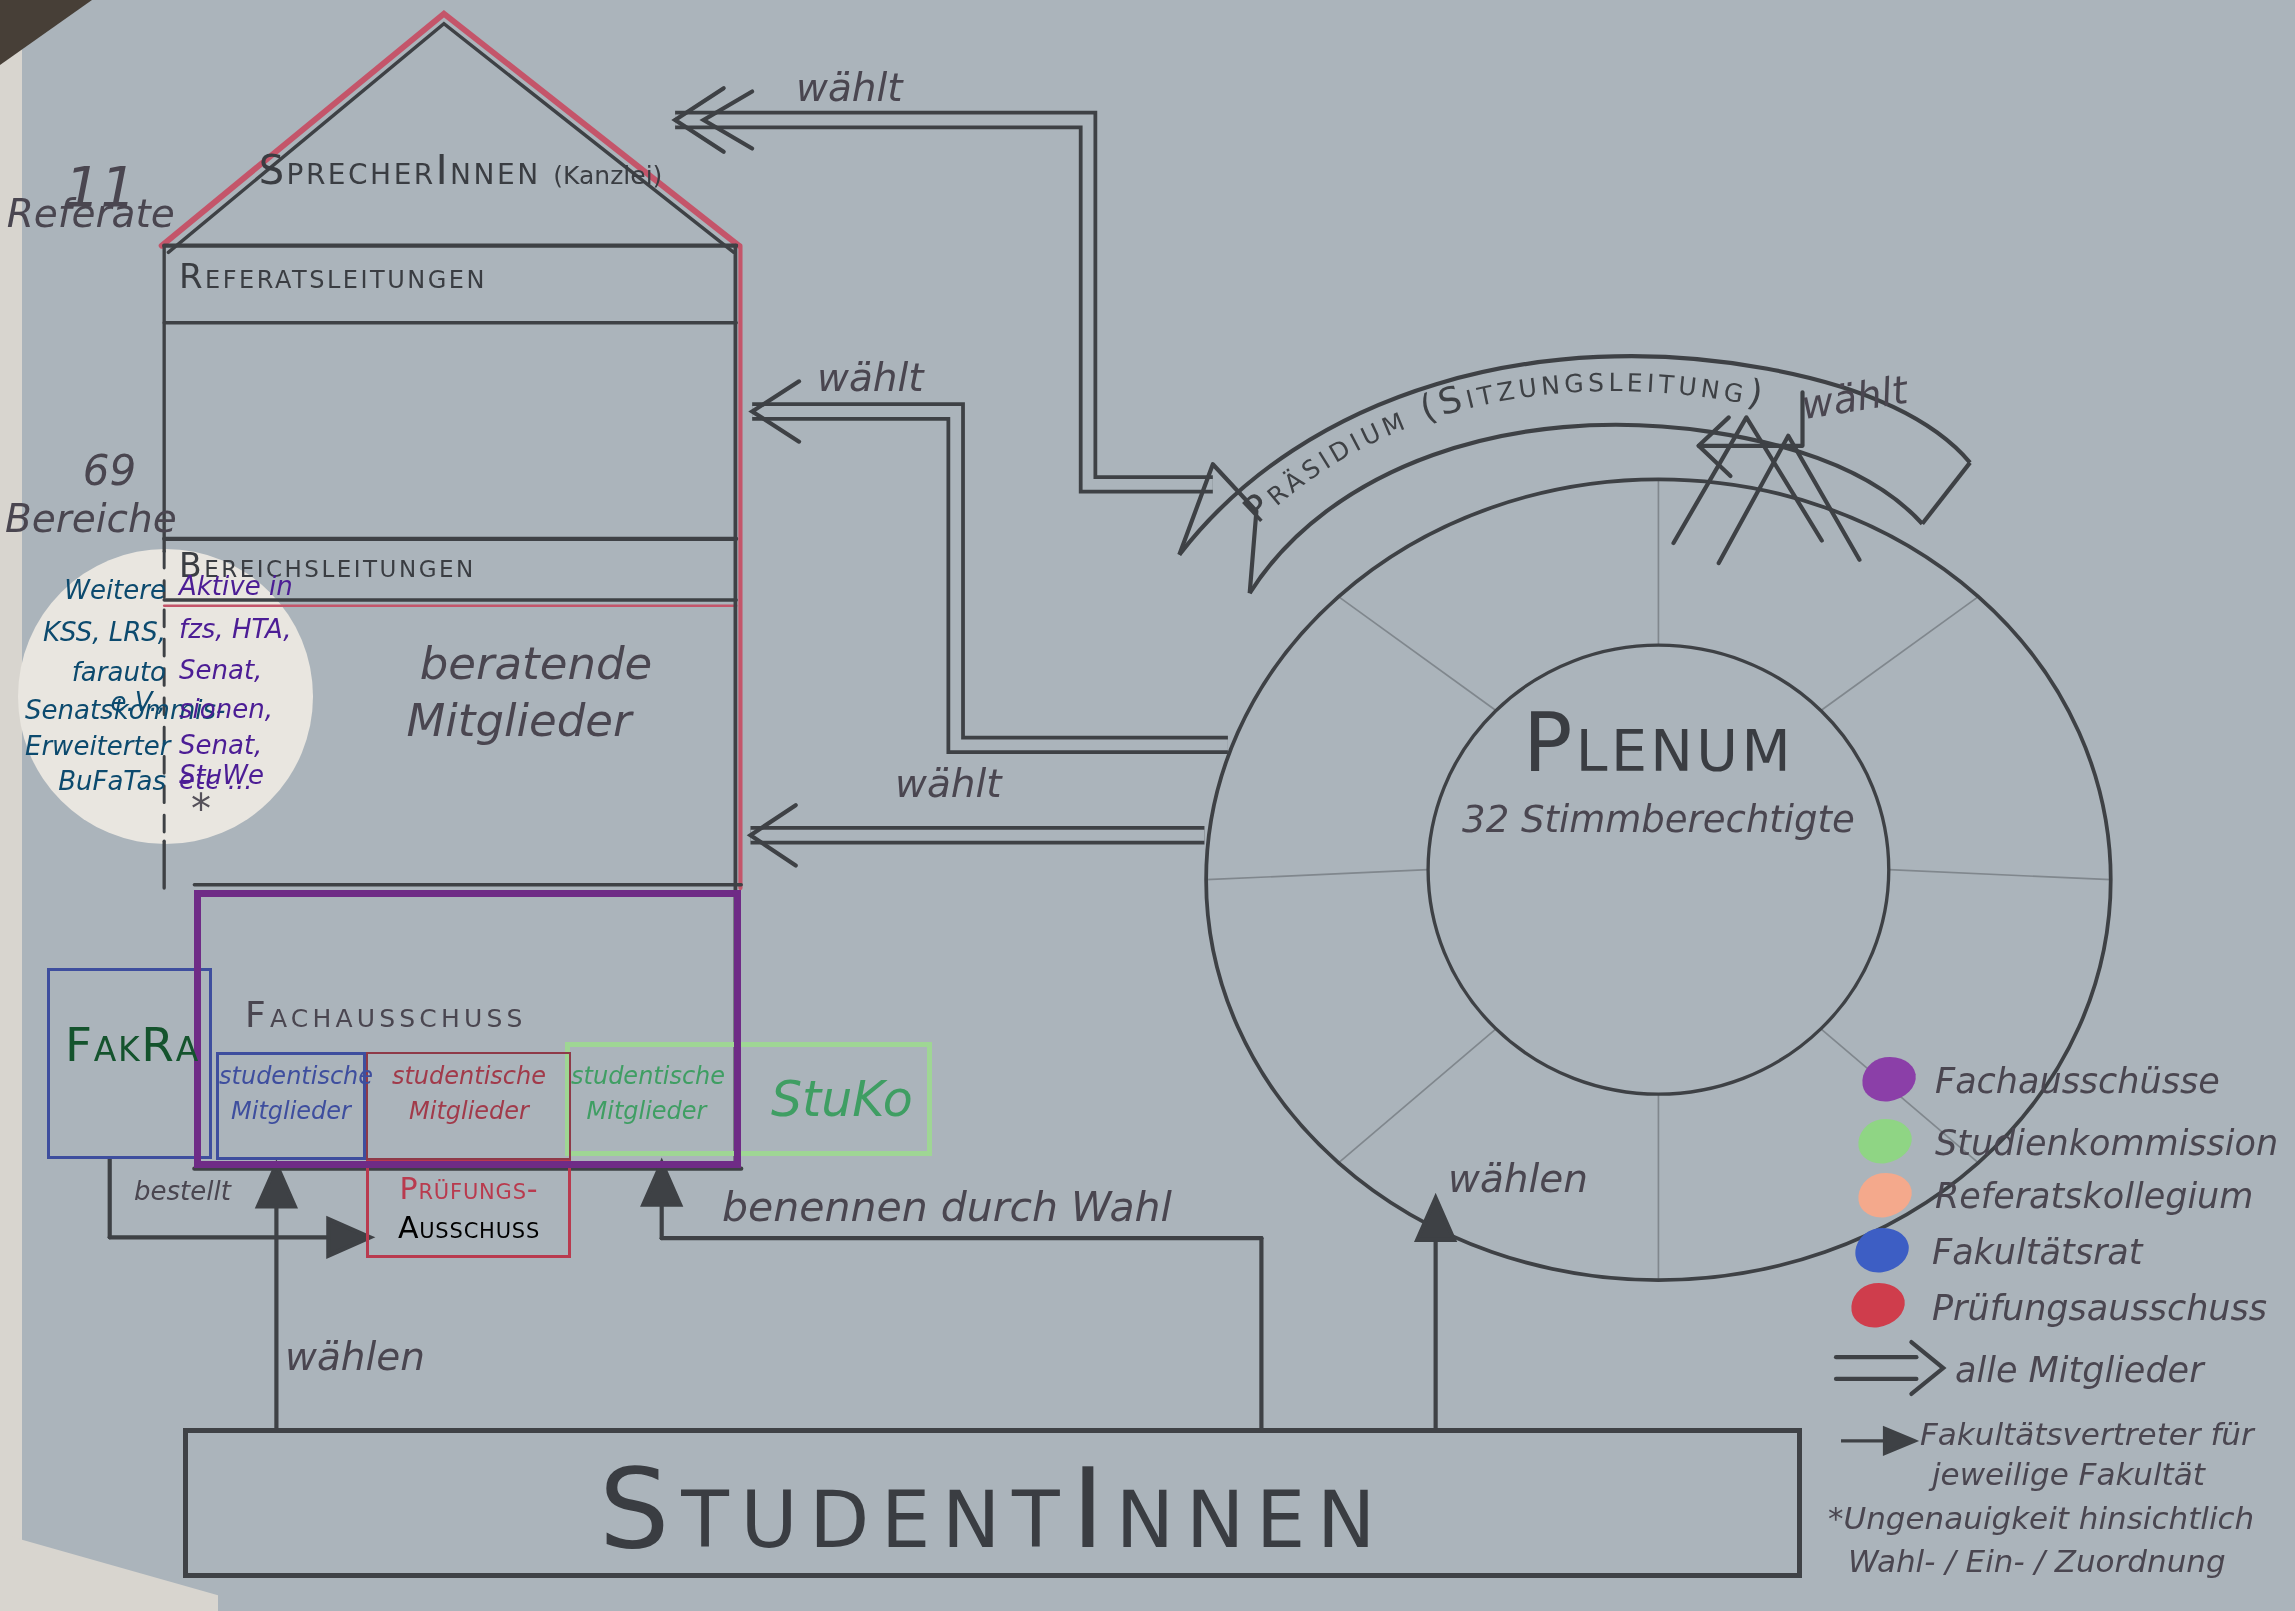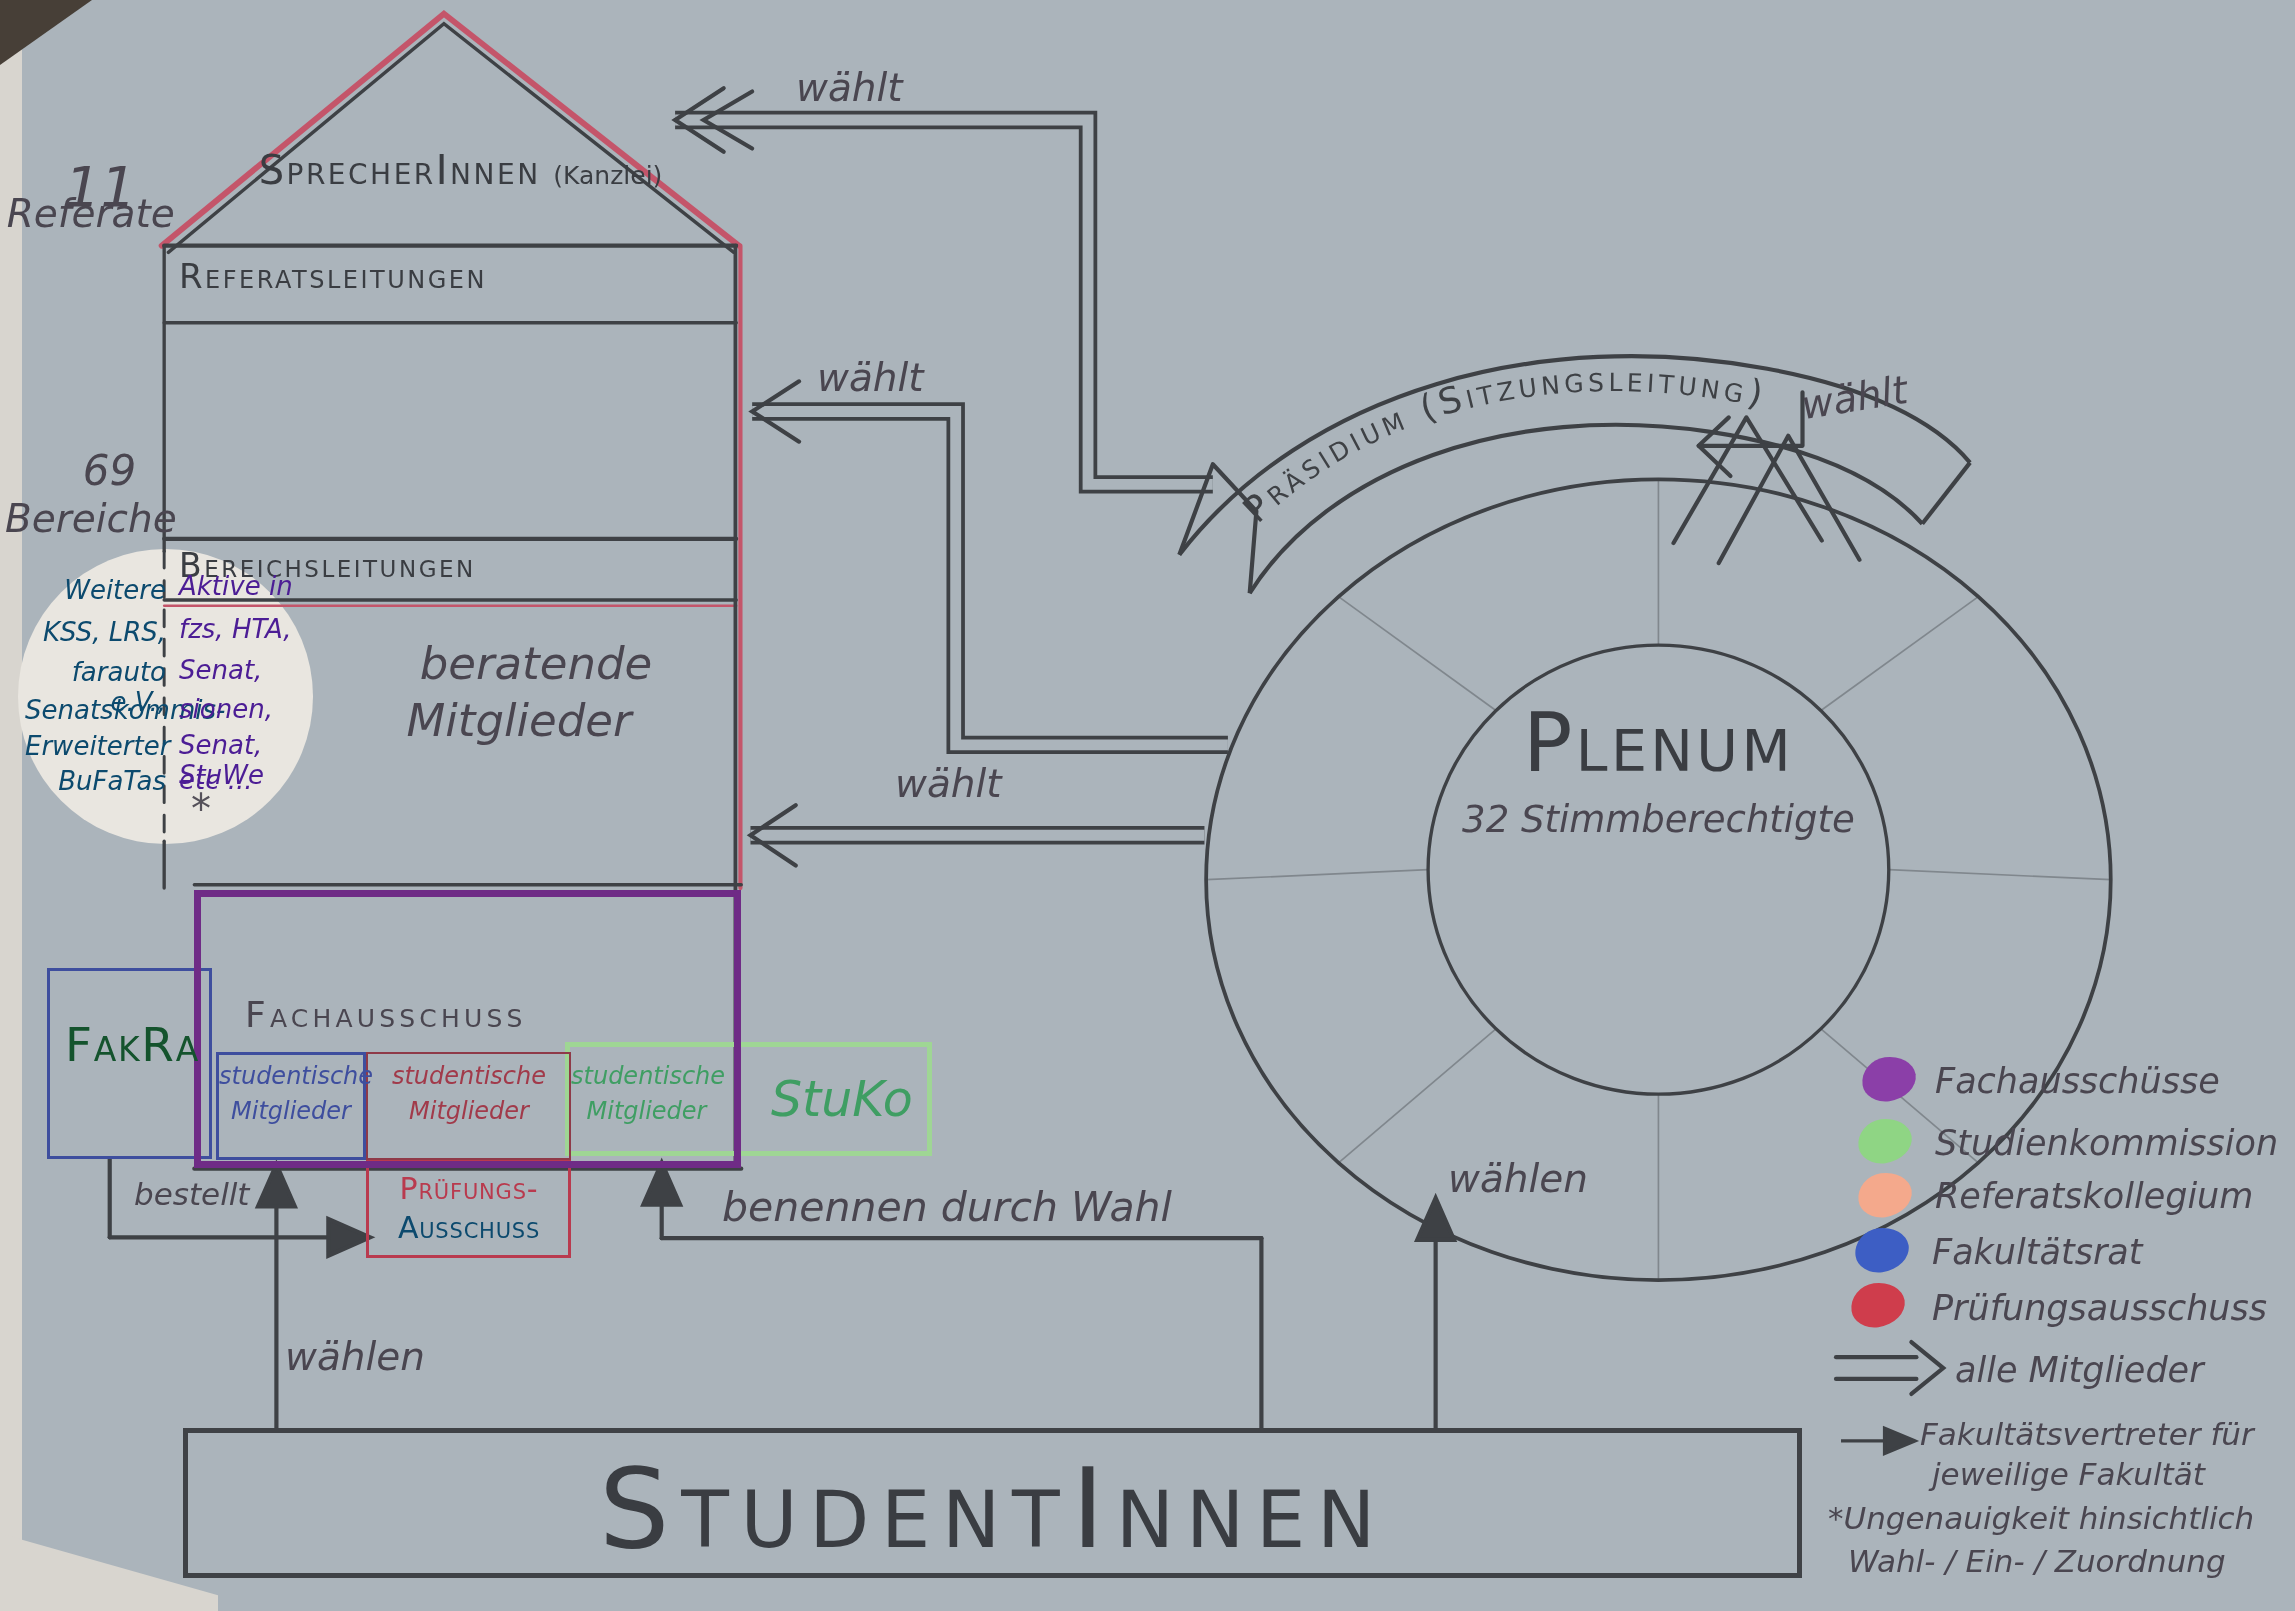--- a/index.html
+++ b/index.html
@@ -165,32 +165,32 @@
   <div class="lbl hand ctr" style="left:219px;top:1062px;width:144px;font-size:24px;color:#3e4e9e;">studentische</div>
   <div class="lbl hand ctr" style="left:219px;top:1097px;width:144px;font-size:24px;color:#3e4e9e;">Mitglieder</div>
   <div class="lbl hand ctr" style="left:370px;top:1062px;width:198px;font-size:24px;color:#a13a4a;">studentische</div>
   <div class="lbl hand ctr" style="left:370px;top:1097px;width:198px;font-size:24px;color:#a13a4a;">Mitglieder</div>
   <div class="lbl hand ctr" style="left:571px;top:1062px;width:151px;font-size:24px;color:#3f9e63;">studentische</div>
   <div class="lbl hand ctr" style="left:571px;top:1097px;width:151px;font-size:24px;color:#3f9e63;">Mitglieder</div>
 
   <div class="lbl sc" style="left:65px;top:1017px;font-size:47px;color:#14532d;letter-spacing:1.7px;">FakRa</div>
   <div class="lbl hand" style="left:771px;top:1071px;font-size:49px;color:#3f9e63;">StuKo</div>
   <div class="lbl sc ctr" style="left:370px;top:1171px;width:198px;font-size:30px;color:#b93a4e;letter-spacing:0.8px;">Prüfungs-</div>
-  <div class="lbl sc ctr" style="left:370px;top:1210px;width:198px;font-size:30px;color:#0c4a6e;letter-spacing:0.8px;">Ausschuss</div>
+  <div class="lbl sc ctr" style="left:370px;top:1210px;width:198px;font-size:30px;color:#000000;letter-spacing:0.8px;">Ausschuss</div>
 
   <div class="lbl sc ctr marker" style="left:1424px;top:695px;width:469px;font-size:82px;letter-spacing:3.4px;">Plenum</div>
   <div class="lbl hand ctr" style="left:1424px;top:798px;width:469px;font-size:37px;">32 Stimmberechtigte</div>
 
   <div class="lbl hand" style="left:796px;top:65px;font-size:39px;">wählt</div>
   <div class="lbl hand" style="left:817px;top:355px;font-size:39px;">wählt</div>
   <div class="lbl hand" style="left:895px;top:761px;font-size:39px;">wählt</div>
   <div class="lbl hand" style="left:1801px;top:375px;font-size:39px;transform:rotate(-9deg);">wählt</div>
   <div class="lbl hand" style="left:285px;top:1334px;font-size:39px;">wählen</div>
   <div class="lbl hand" style="left:1448px;top:1156px;font-size:39px;">wählen</div>
-  <div class="lbl hand" style="left:134px;top:1176px;font-size:31px;font-style:italic;">bestellt</div>
+  <div class="lbl hand" style="left:134px;top:1176px;font-size:26px;font-style:italic;">bestellt</div>
   <div class="lbl hand" style="left:722px;top:1183px;font-size:41px;">benennen durch Wahl</div>
 
   <div class="lbl sc ctr marker" style="left:193px;top:1444px;width:1600px;font-size:111px;letter-spacing:11.7px;">StudentInnen</div>
 
   <div class="legend-blob" style="left: 1862px; top: 1057px; background: rgb(139, 63, 168);"></div>
   <div class="legend-lbl" style="left:1935px;top:1061px;">Fachausschüsse</div>
   <div class="legend-blob" style="left: 1858px; top: 1119px; background: rgb(143, 213, 132);"></div>
   <div class="legend-lbl" style="left:1935px;top:1123px;">Studienkommission</div>
   <div class="legend-blob" style="left: 1858px; top: 1173px; background: rgb(244, 169, 140);"></div>
   <div class="legend-lbl" style="left:1935px;top:1176px;">Referatskollegium</div>

